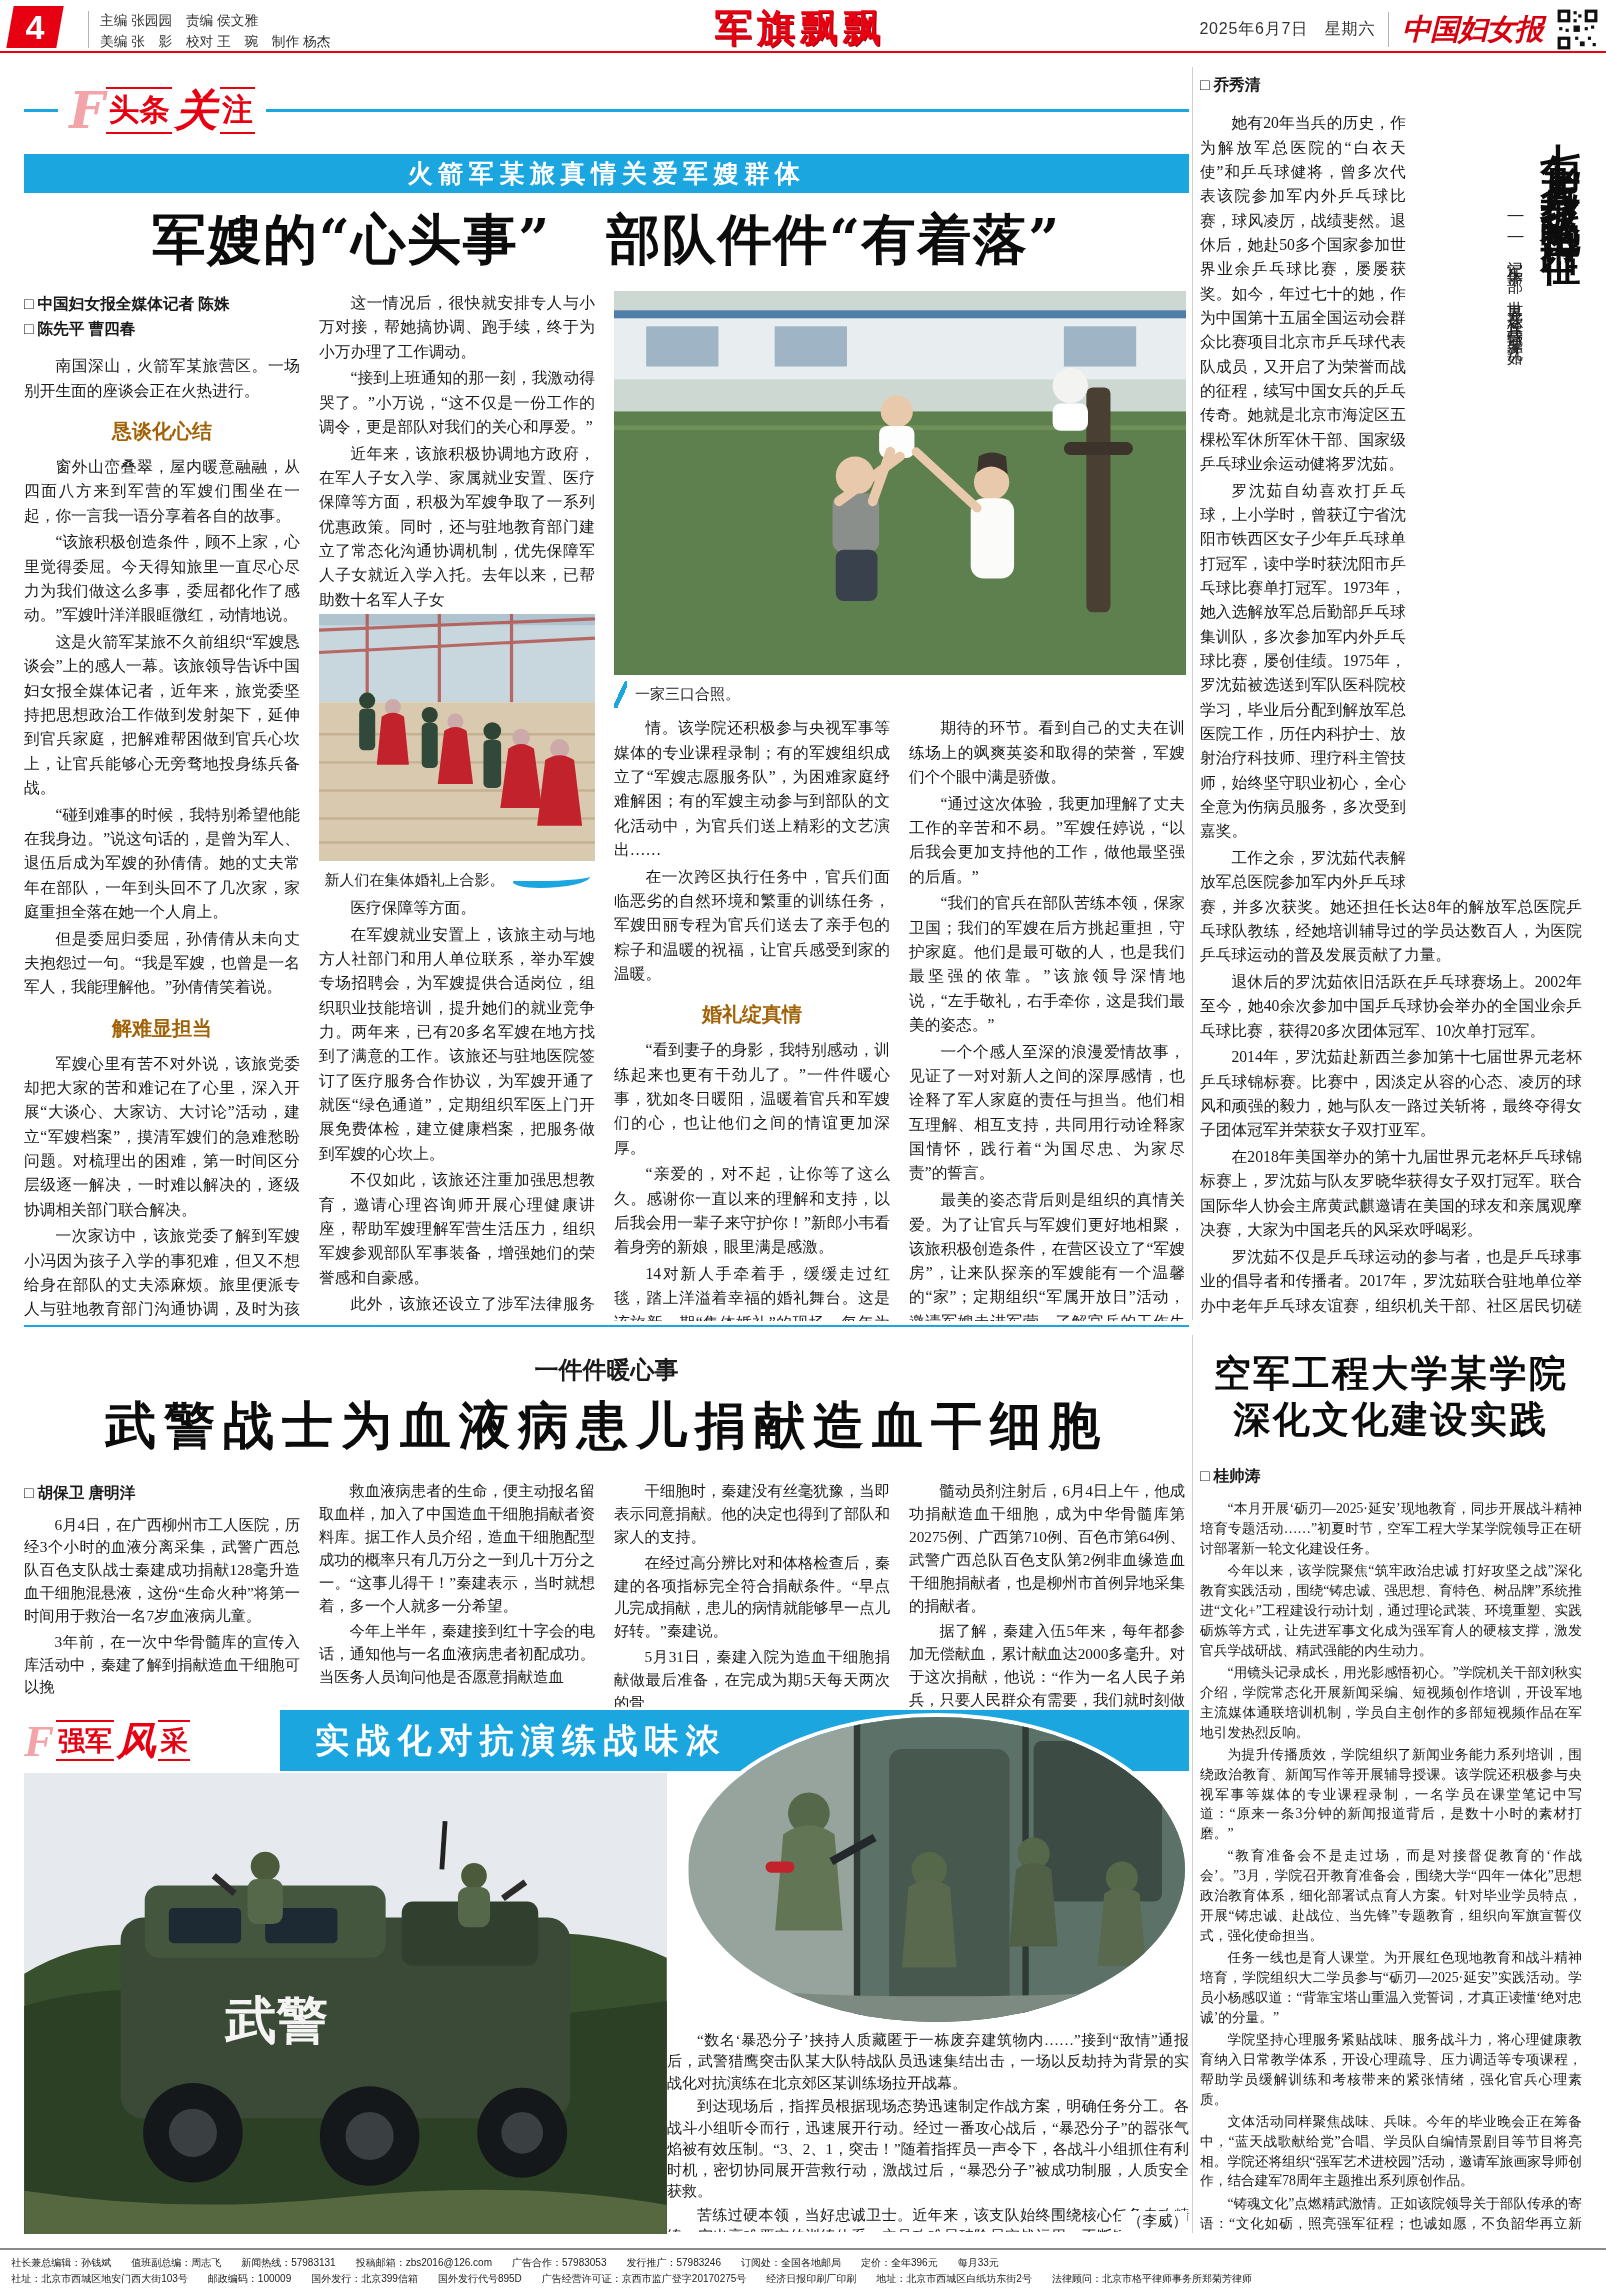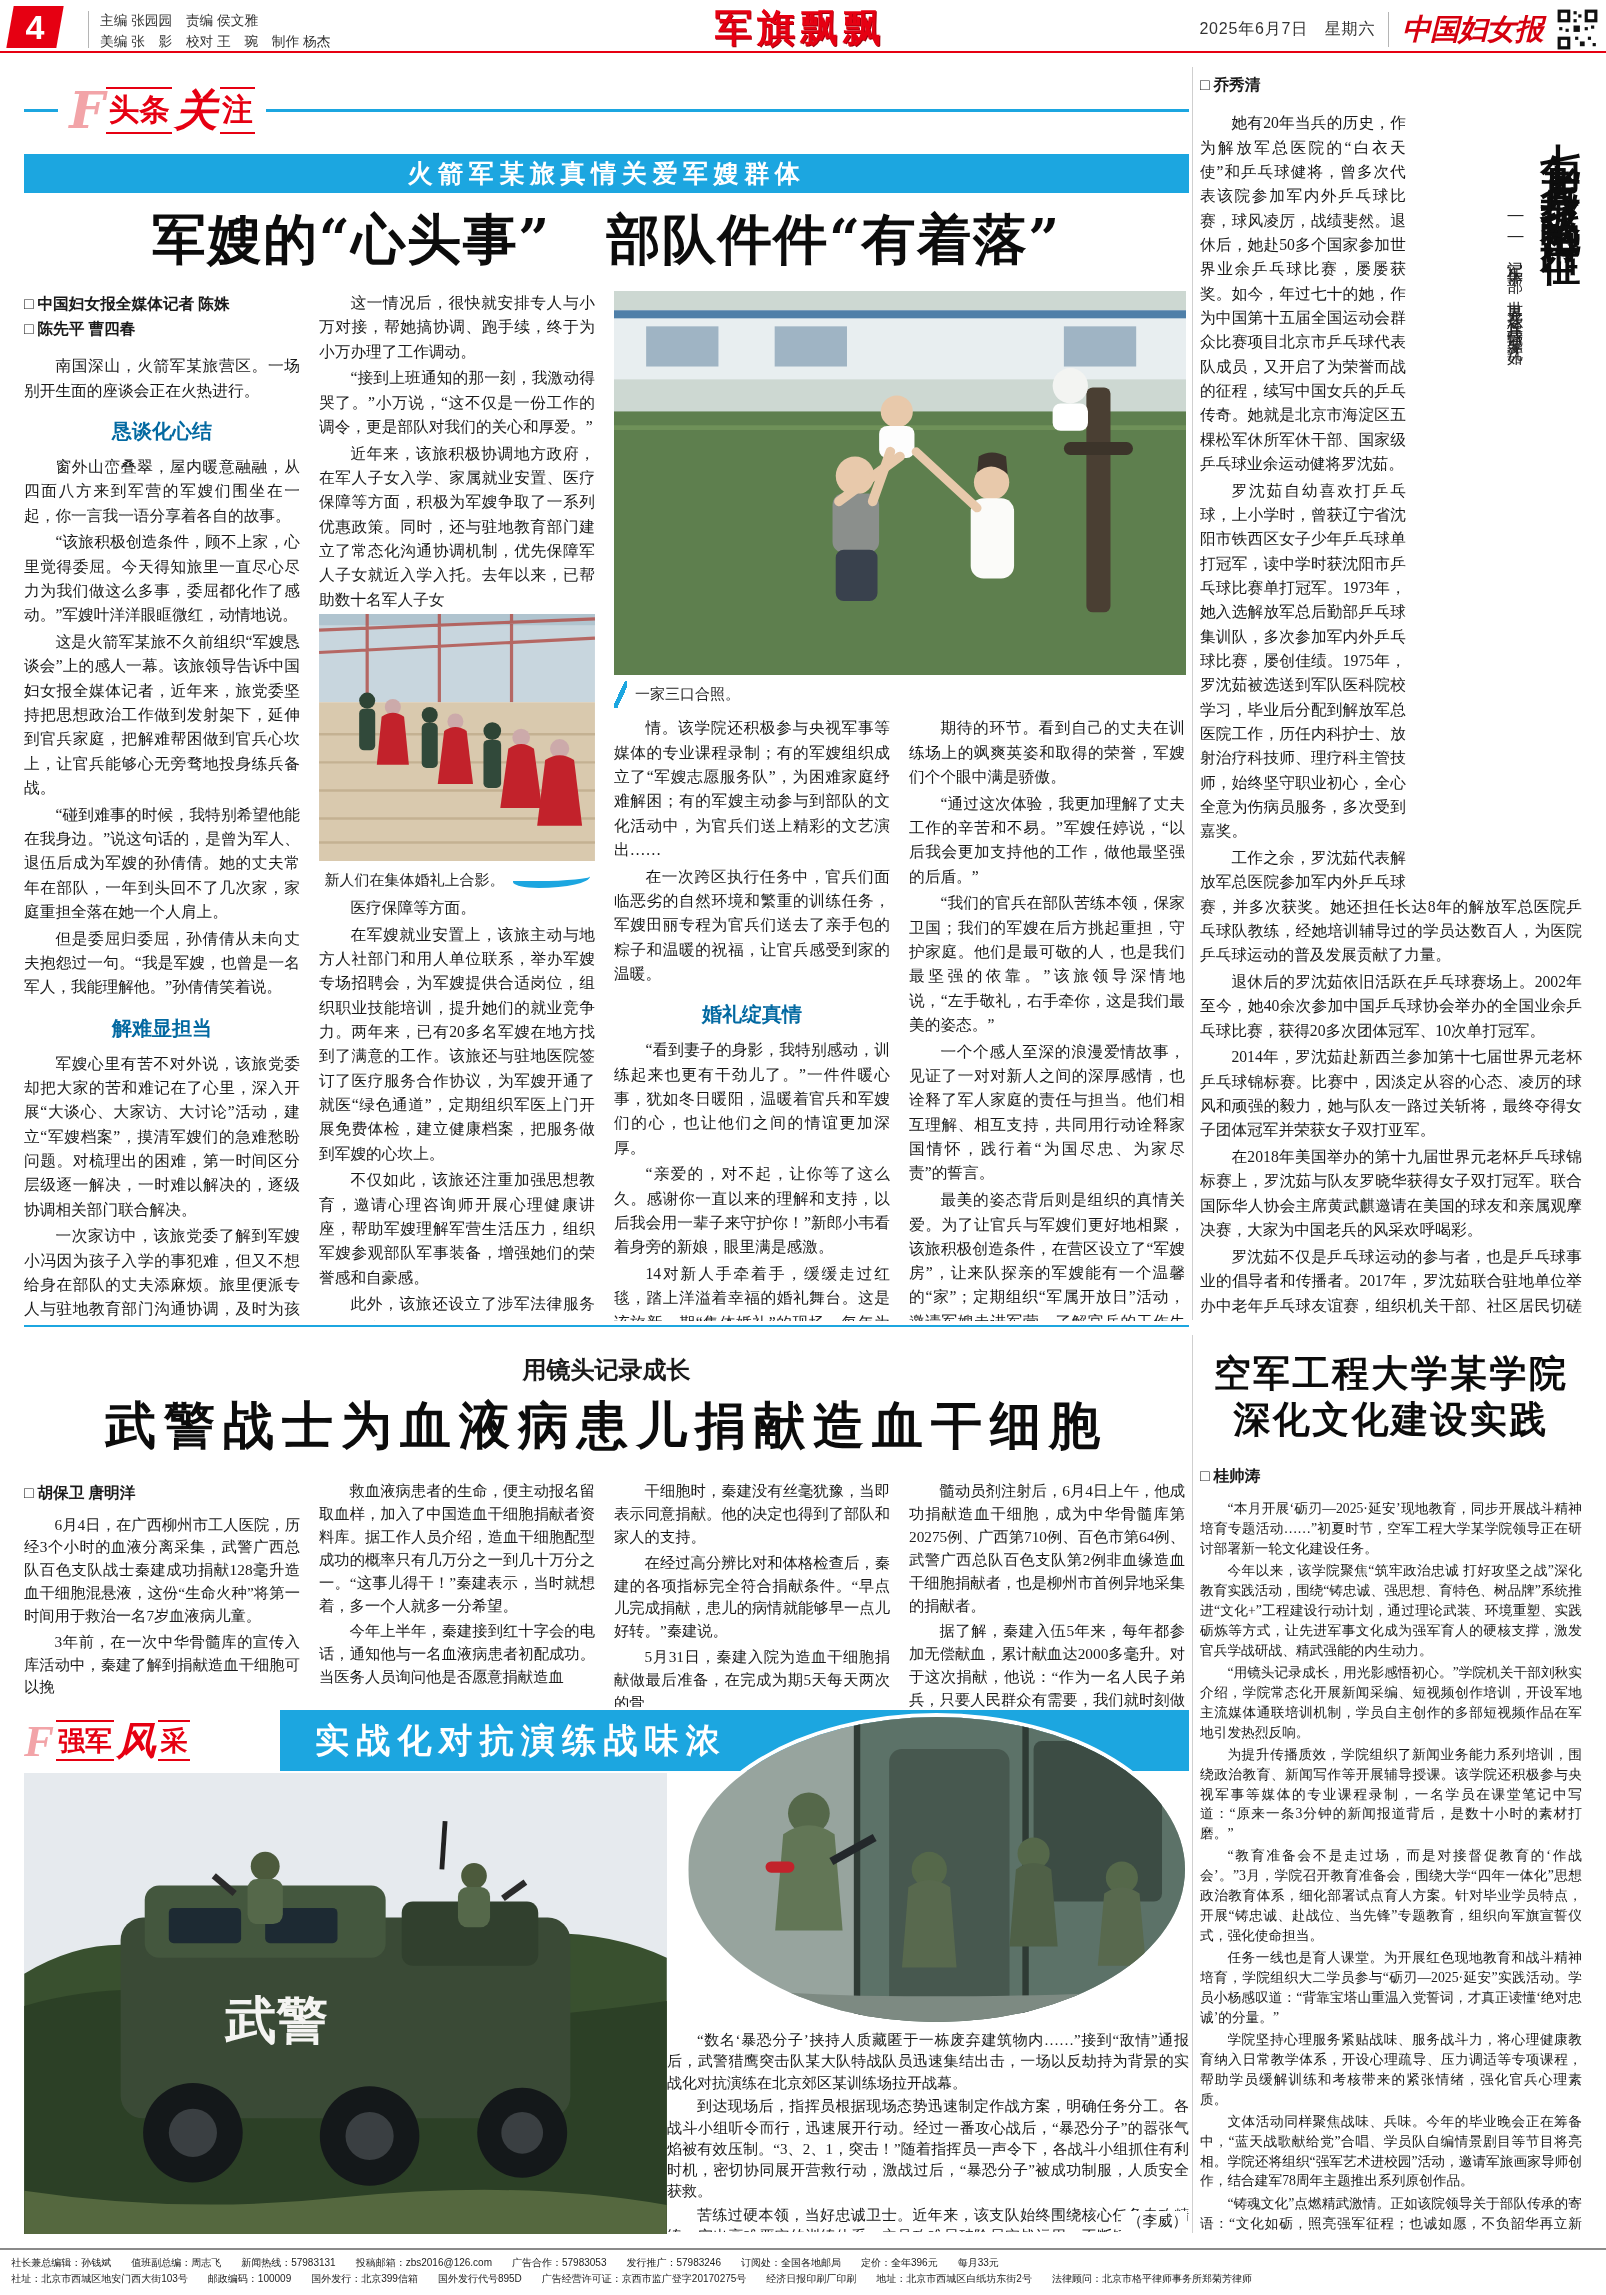--- a/index.html
+++ b/index.html
@@ -26,21 +26,21 @@
   .f-label { display:flex; align-items:center; padding:0 11.2px; font-family:"DejaVu Serif",serif; }
   .f-mark { color:#f2a4a8; font-size:50px; font-style:italic; font-weight:700; margin-right:1.6px; }
   .lbl-box { color:#e60012; font-size:30.5px; font-weight:900; border-top:2.4px solid #e60012; border-bottom:2.4px solid #e60012; padding:0.8px 2.4px; }
   .lbl-script { color:#e60012; font-size:43px; font-weight:900; font-style:italic; margin:0 2.4px; }
   .kicker-band { height:39px; background:#1ca6e0; color:#fff; display:flex; align-items:center; justify-content:center; font-size:25px; font-weight:700; letter-spacing:5.6px; font-family:"Liberation Sans",sans-serif; }
   .lead-headline { margin-top:11.2px; text-align:center; font-size:54px; font-weight:900; letter-spacing:1.6px; color:#0c0c0c; font-family:"DejaVu Serif",serif; }
 
   .article-body { position:absolute; left:24px; top:291px; width:1165px; height:1030px; overflow:hidden; display:flex; gap:19px; }
   .ncol { width:276px; flex:0 0 276px; font-size:15.7px; line-height:1.55; text-align:justify; overflow:hidden; }
   .para { text-indent:2em; margin-bottom:2.4px; }
-  .subhead { text-align:center; font-size:20px; font-weight:800; margin:13px 0 8px; font-family:"Liberation Sans",sans-serif; color:#0369a1; }
+  .subhead { text-align:center; font-size:20px; font-weight:800; margin:13px 0 8px; font-family:"Liberation Sans",sans-serif; color:#a16207; }
   .byline { font-size:15.7px; font-weight:700; line-height:1.6; margin-bottom:13px; font-family:Liberation Serif, serif; }
   .right-half { width:572px; flex:0 0 572px; display:flex; flex-direction:column; }
   .cols34 { display:flex; gap:19px; flex:1; overflow:hidden; margin-top:4.8px; }
   .photo-frame { display:block; }
   .cap { font-size:15px; color:#222; font-family:"Liberation Sans",sans-serif; }
   .cap1-row { display:flex; align-items:center; justify-content:center; gap:8px; margin:6.4px 0 4.8px; }
   .swoosh { width:77px; height:17.7px; border-bottom:7.2px solid #1ca6e0; border-radius:0 0 80% 40%; }
   .cap2-row { display:flex; align-items:center; gap:8px; margin:6.4px 0 3.2px; }
   .blue-slash { width:13px; height:27px; background:linear-gradient(115deg,transparent 42%,#1ca6e0 42%,#1ca6e0 62%,transparent 62%); }
 
@@ -263,21 +263,21 @@
         <p class="para">工作之余，罗沈茹代表解放军总医院参加军内外乒乓球赛，并多次获奖。她还担任长达8年的解放军总医院乒乓球队教练，经她培训辅导过的学员达数百人，为医院乒乓球运动的普及发展贡献了力量。</p>
         <p class="para">退休后的罗沈茹依旧活跃在乒乓球赛场上。2002年至今，她40余次参加中国乒乓球协会举办的全国业余乒乓球比赛，获得20多次团体冠军、10次单打冠军。</p>
         <p class="para">2014年，罗沈茹赴新西兰参加第十七届世界元老杯乒乓球锦标赛。比赛中，因淡定从容的心态、凌厉的球风和顽强的毅力，她与队友一路过关斩将，最终夺得女子团体冠军并荣获女子双打亚军。</p>
         <p class="para">在2018年美国举办的第十九届世界元老杯乒乓球锦标赛上，罗沈茹与队友罗晓华获得女子双打冠军。联合国际华人协会主席黄武麒邀请在美国的球友和亲属观摩决赛，大家为中国老兵的风采欢呼喝彩。</p>
         <p class="para">罗沈茹不仅是乒乓球运动的参与者，也是乒乓球事业的倡导者和传播者。2017年，罗沈茹联合驻地单位举办中老年乒乓球友谊赛，组织机关干部、社区居民切磋球艺；2023年和2024年，她两次随解放军总医院退休老专家医疗服务团队赴云南省边远山区，应邀到当地小学，以“开展乒乓球运动，增强学生体质”为题开展体育健康教育，并亲自示范指导，把银发力量献给祖国下一代。</p>
       </div>
   </div>
 
   <div class="mid-rule"></div>
   <div class="donation">
-    <div class="kicker2">用镜头记录成长</div>
+    <div class="kicker2">一件件暖心事</div>
     <div class="headline2">武警战士为血液病患儿捐献造血干细胞</div>
     <div class="don-cols">
       <div class="ncol">
         <div class="byline" style="margin-bottom:8px;">□ 胡保卫 唐明洋</div>
         <div>
             <p class="para">6月4日，在广西柳州市工人医院，历经3个小时的血液分离采集，武警广西总队百色支队战士秦建成功捐献128毫升造血干细胞混悬液，这份“生命火种”将第一时间用于救治一名7岁血液病儿童。</p>
             <p class="para">3年前，在一次中华骨髓库的宣传入库活动中，秦建了解到捐献造血干细胞可以挽</p>
           </div>
       </div>
       <div class="ncol">

